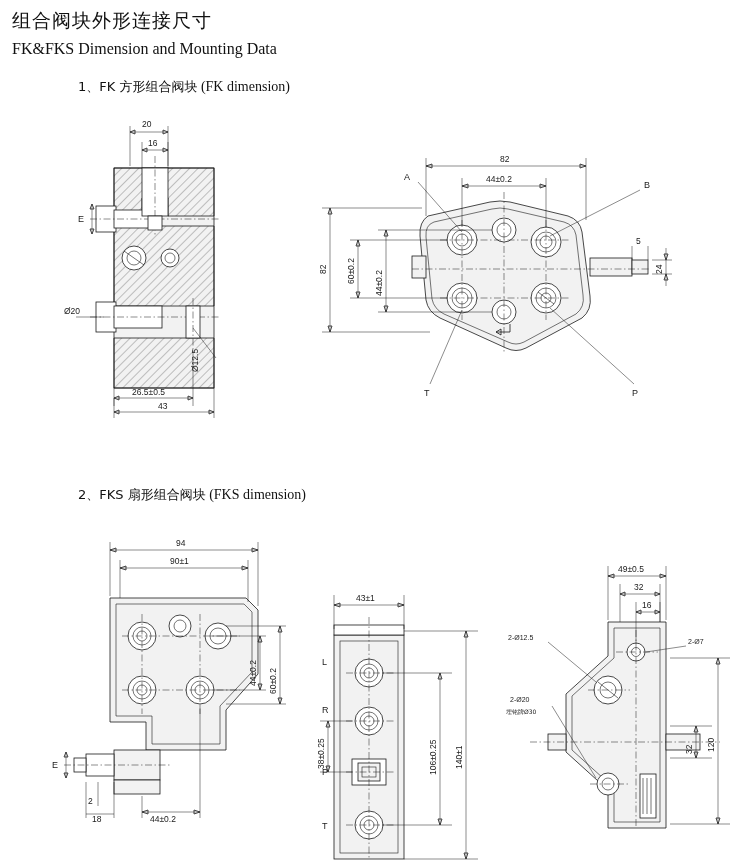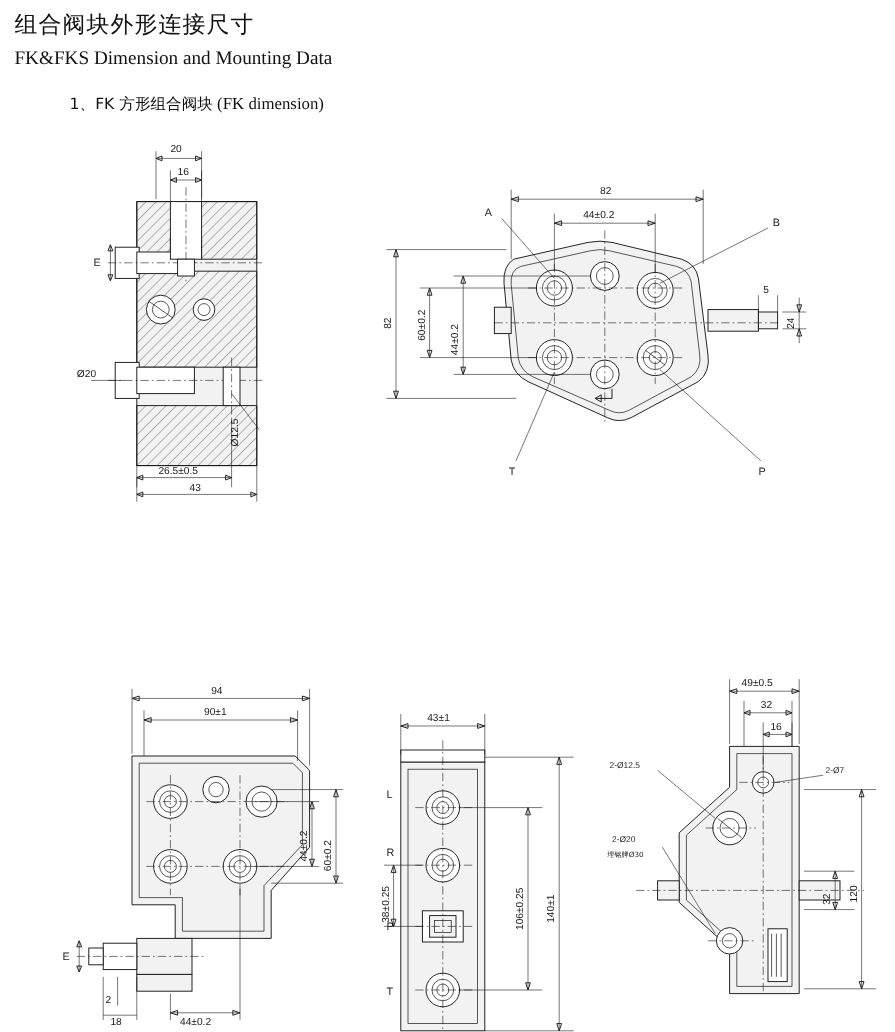--- a/index.html
+++ b/index.html
@@ -1,20 +1,20 @@
 <!DOCTYPE html>
 <html><head>
 <meta charset="utf-8">
 <style>
   html,body{margin:0;padding:0;background:#ffffff;}
   body{width:746px;height:860px;position:relative;font-family:"Liberation Serif",serif;color:#1a1a1a;overflow:hidden;}
   .page{position:absolute;inset:0;border-radius:28px;}
   .title-cn{position:absolute;left:12px;top:8px;font-size:19px;font-family:"DejaVu Sans",sans-serif;letter-spacing:1px;color:#111;}
   .title-en{position:absolute;left:12px;top:40px;font-size:16px;font-family:"Liberation Serif",serif;color:#111;}
-  .sect{position:absolute;font-size:14px;font-family:"Liberation Serif",serif;color:#111;}
+  .sect{position:absolute;font-size:14px;font-family:"Liberation Serif",serif;color:#111;margin-left:20px;}
   .sect .cn{font-family:"DejaVu Sans",sans-serif;font-size:13px;}
   .sec1{left:58px;top:78px;}
   .sec2{left:58px;top:486px;}
   .fig{position:absolute;}
   svg{display:block;overflow:visible;}
   .ln{stroke:#1a1a1a;stroke-width:0.8;fill:none;}
   .ln-thin{stroke:#1a1a1a;stroke-width:0.6;fill:none;}
   .dim{stroke:#1a1a1a;stroke-width:0.5;fill:none;}
   .ctr{stroke:#1a1a1a;stroke-width:0.5;fill:none;stroke-dasharray:7 2.5 1.5 2.5;}
   .hatch-fill{fill:url(#hatch);stroke:#1a1a1a;stroke-width:0.8;}
@@ -29,20 +29,23 @@
 
 <div class="page">
 
   <div class="title-cn">组合阀块外形连接尺寸</div>
   <div class="title-en">FK&amp;FKS Dimension and Mounting Data</div>
 
   <div class="sect sec1">
     <span class="cn">1、</span><span class="cn">FK 方形组合阀块</span> <span>(FK dimension)</span>
   </div>
 
+  <div class="sect sec2">
+    <span class="cn">2、</span><span class="cn">FKS 扇形组合阀块</span> <span>(FKS dimension)</span>
+  </div>
 
   <div class="fig" style="left:90px;top:106px;">
     <svg width="220" height="300" viewBox="0 0 220 300">
       <defs>
         <pattern id="hatch" patternUnits="userSpaceOnUse" width="6" height="6" patternTransform="rotate(45)">
           <line x1="0" y1="0" x2="0" y2="6" stroke="#1a1a1a" stroke-width="0.5"></line>
         </pattern>
       </defs>
 
       <rect class="lt" x="24" y="62" width="100" height="220"></rect>
@@ -207,21 +210,21 @@
       <text class="lbl" x="104" y="60">A</text>
       <line class="dim" x1="340" y1="70" x2="250" y2="116"></line>
       <text class="lbl" x="344" y="68">B</text>
       <line class="dim" x1="130" y1="264" x2="162" y2="190"></line>
       <text class="lbl" x="124" y="276">T</text>
       <line class="dim" x1="334" y1="264" x2="250" y2="188"></line>
       <text class="lbl" x="332" y="276">P</text>
     </svg>
   </div>
 
-  <div class="fig" style="left:50px;top:546px;">
+  <div class="fig" style="left:50px;top:514px;">
     <svg width="250" height="310" viewBox="0 0 250 310">
 
       <path class="lt" d="M60,84 L196,84 L208,96 L208,160 L176,196 L176,236 L96,236 L96,208
                L60,208 Z"></path>
       <path class="ln-thin" d="M66,90 L194,90 L202,98 L202,158 L170,192 L170,230 L102,230 L102,202 L66,202 Z"></path>
 
       <circle class="wh" cx="92" cy="122" r="14"></circle>
       <circle class="ln-thin" cx="92" cy="122" r="9"></circle>
       <circle class="ln-thin" cx="92" cy="122" r="5"></circle>
       <circle class="wh" cx="130" cy="112" r="11"></circle>

